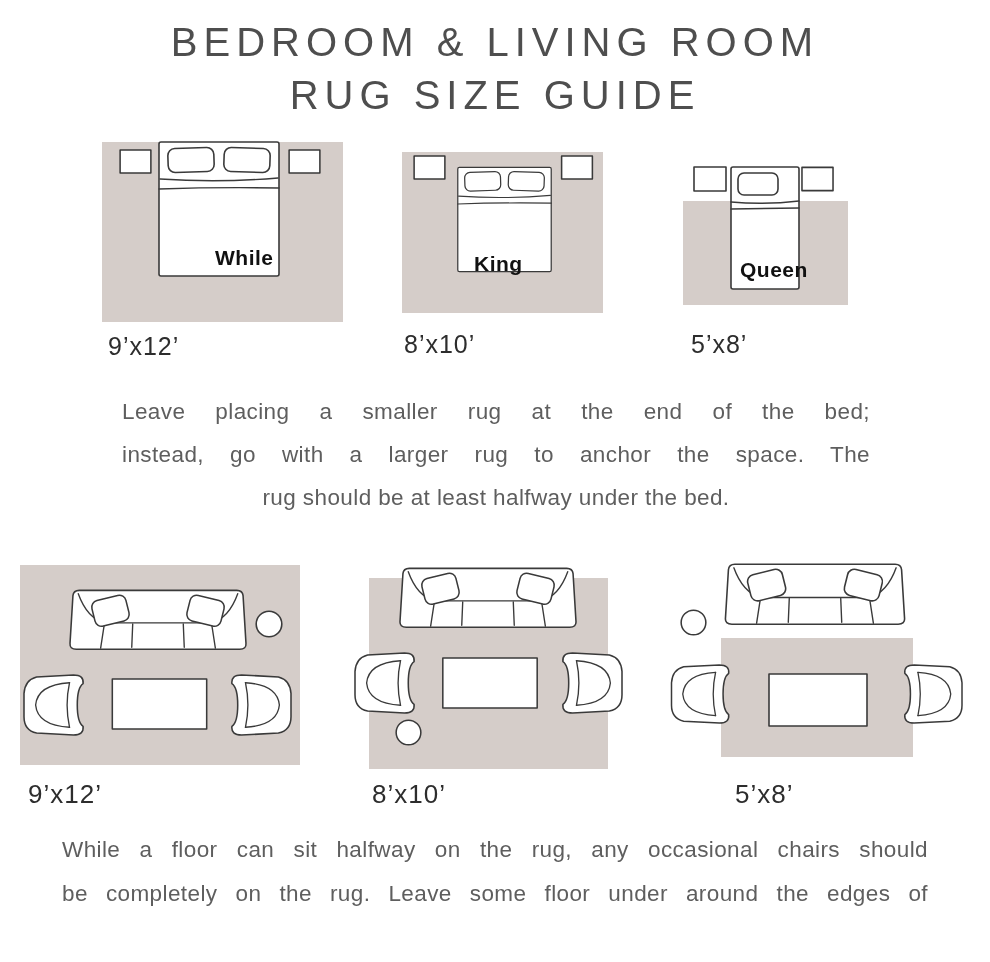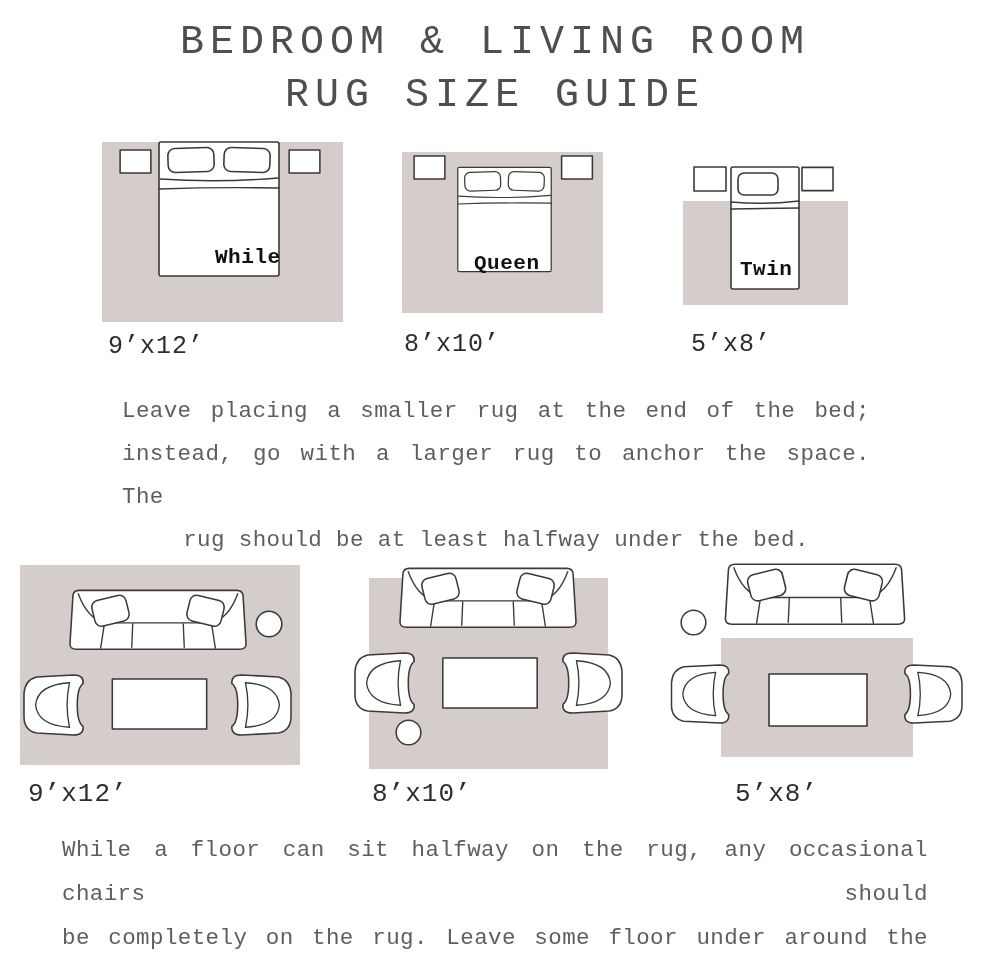--- a/index.html
+++ b/index.html
@@ -1,19 +1,19 @@
 <!DOCTYPE html>
 <html style="--background: #ffffff; --rug: #d5cdc9; --furniture-outline: #3a3a3a; --furniture-fill: #ffffff; --title-text: #4e4e4e; --body-text: #5e5e5e; --size-label-text: #2d2d2d; --bed-label-text: #111111;"><head>
 <meta charset="utf-8">
 <style>
   html, body { margin:0; padding:0; background:#fff; }
   .page {
     position:relative; width:990px; height:962px;
     background:var(--background, #ffffff);
-    font-family:Liberation Mono, monospace;
+    font-family:Liberation Sans, sans-serif;
     overflow:hidden;
   }
   .title {
     position:absolute; left:0; right:0; top:16px;
     text-align:center;
     color:var(--title-text, #4e4e4e);
     font-size:40px; line-height:53px; letter-spacing:6px;
     font-weight:400;
   }
   .rug { position:absolute; background:var(--rug, #d5cdc9); }
@@ -128,36 +128,36 @@
       <div class="rug" style="left:402px;top:152px;width:201px;height:161px"></div>
       <svg class="furn-svg" style="left:413px;top:155px;width:33px;height:25px">
           <use href="#sym-nightstand"></use>
         </svg>
       <svg class="furn-svg" style="left:560px;top:155px;width:34px;height:25px">
           <use href="#sym-nightstand"></use>
         </svg>
       <svg class="furn-svg" style="left:457px;top:152px;width:95px;height:135px">
           <use href="#sym-bed-double"></use>
         </svg>
-      <span class="bed-label" style="left:474px;top:252px">Queen</span>
+      <span class="bed-label" style="left:474px;top:252px">King</span>
       <span class="size-label" style="left:404px;top:330px">8’x10’</span>
     </div>
 
     <div>
       <div class="rug" style="left:683px;top:201px;width:165px;height:104px"></div>
       <svg class="furn-svg" style="left:693px;top:166px;width:34px;height:26px">
           <use href="#sym-nightstand"></use>
         </svg>
       <svg class="furn-svg" style="left:801px;top:166px;width:33px;height:26px">
           <use href="#sym-nightstand"></use>
         </svg>
       <svg class="furn-svg" style="left:730px;top:166px;width:70px;height:124px">
           <use href="#sym-bed-twin"></use>
         </svg>
-      <span class="bed-label" style="left:740px;top:258px">Twin</span>
+      <span class="bed-label" style="left:740px;top:258px">Queen</span>
       <span class="size-label" style="left:691px;top:330px">5’x8’</span>
     </div>
 
     <div class="note" id="note1">
       <div class="jline">Leave placing a smaller rug at the end of the bed;</div>
       <div class="jline">instead, go with a larger rug to anchor the space. The</div>
       <div class="cline">rug should be at least halfway under the bed.</div>
     </div>
   </div>
 

